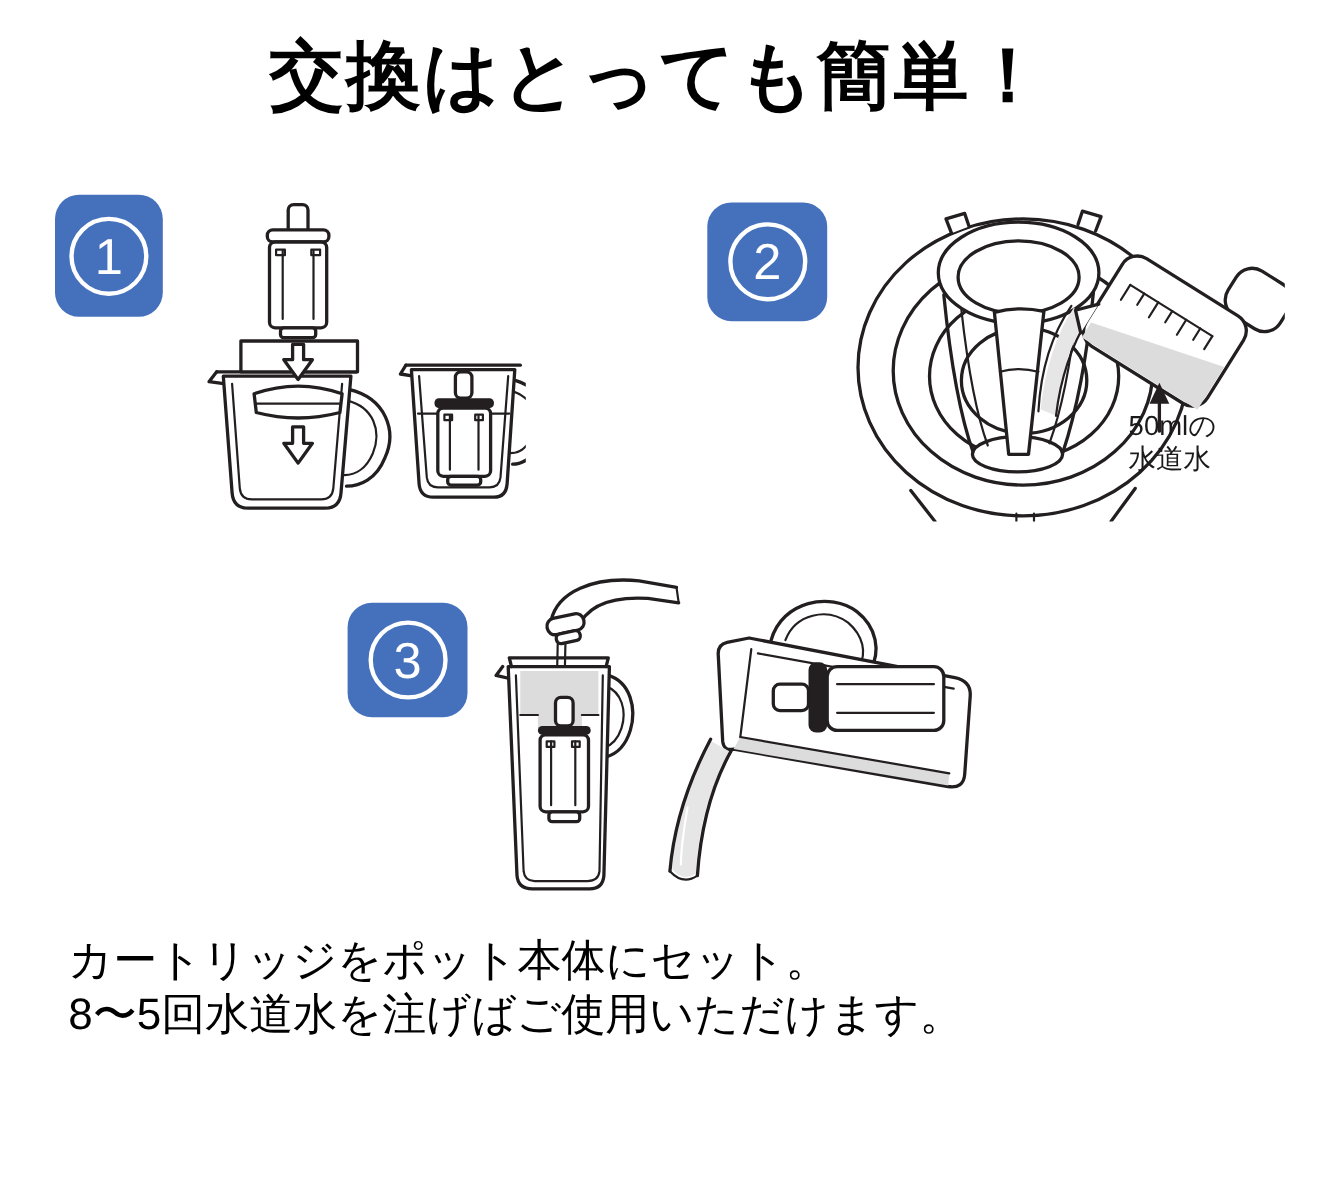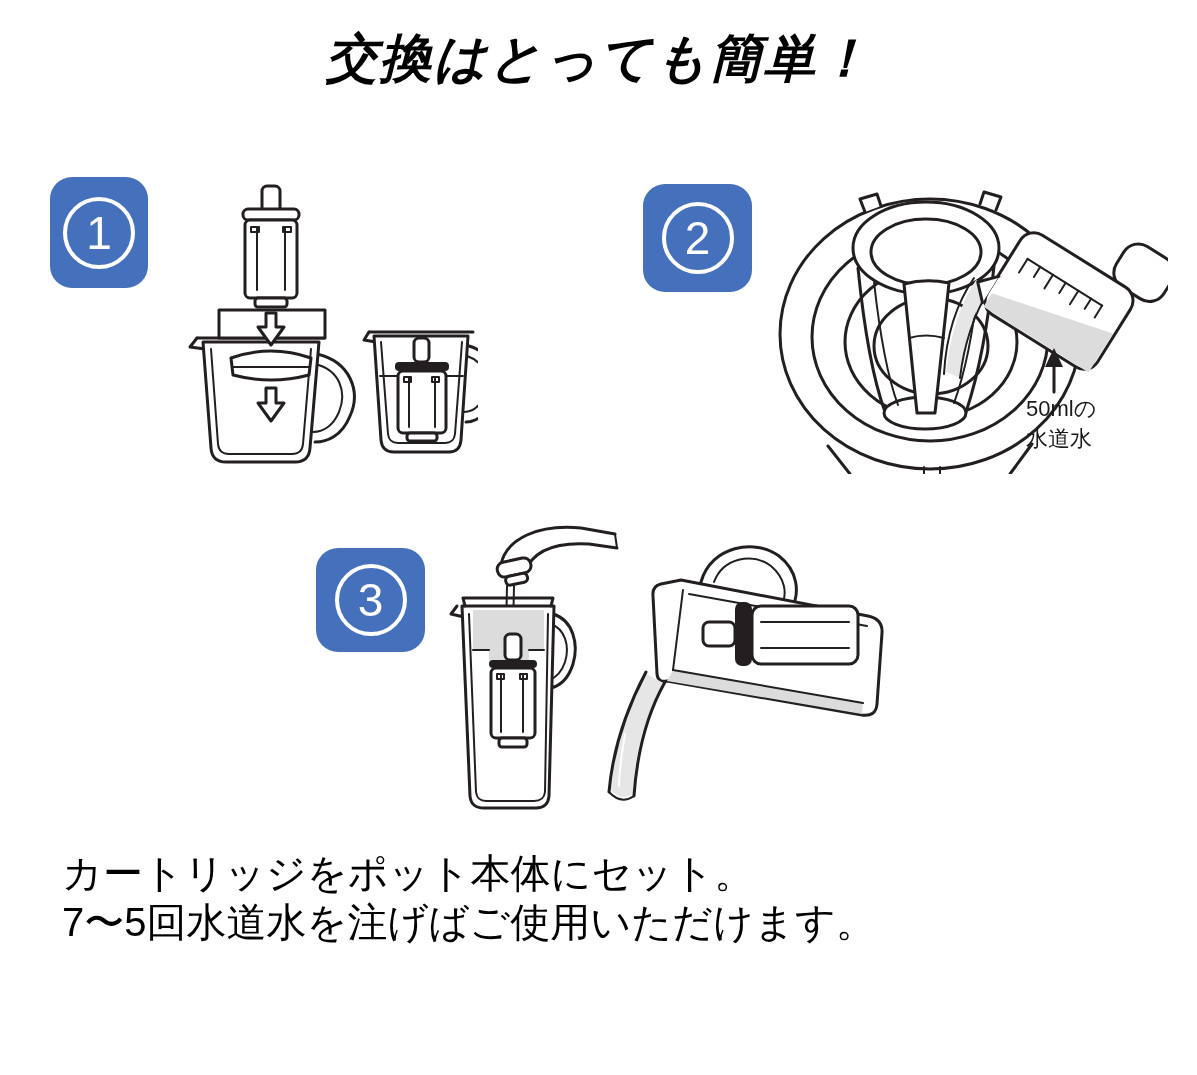--- a/index.html
+++ b/index.html
@@ -2,21 +2,21 @@
 <html><head>
 <meta charset="utf-8">
 <style>
   html,body{margin:0;padding:0;background:#ffffff;}
   .page{
     position:relative;width:1197px;height:1075px;background:#ffffff;
     font-family:"Liberation Sans","DejaVu Sans",sans-serif;color:#000;overflow:hidden;
   }
   .title{
     position:absolute;left:0;right:0;top:24px;margin:0;text-align:center;
-    font-size:52px;font-weight:800;letter-spacing:2px;color:#000;font-style:italic;
+    font-size:68px;font-weight:800;letter-spacing:2px;color:#000;
   }
   .badge{
     position:absolute;background:#4470bc;border-radius:22px;
     display:flex;align-items:center;justify-content:center;
   }
   .badge .circle{
     width:64px;height:64px;border:4px solid #fff;border-radius:50%;
     display:flex;align-items:center;justify-content:center;
     color:#fff;font-size:46px;font-weight:400;line-height:1;
   }
@@ -29,21 +29,21 @@
   #art-3{left:443px;top:518px;}
   svg .ln, svg path, svg rect, svg ellipse{
     stroke:#231f20;stroke-width:3;fill:none;stroke-linecap:round;stroke-linejoin:round;
   }
   svg .fw{fill:#ffffff;}
   svg .fd{fill:#231f20;stroke:none;}
   svg .fg{fill:#dcdcdc;stroke:none;}
   svg .thin{stroke-width:2;}
   svg .wfill{fill:#e6e6e6;stroke:none;}
   .annotation{
-    position:absolute;left:1026px;top:394px;font-size:22px;line-height:30px;
+    position:absolute;left:1026px;top:372px;font-size:25px;line-height:30px;
     color:#1a1a1a;white-space:nowrap;
   }
   .instructions{
     position:absolute;left:62px;top:849px;font-size:40px;line-height:49px;
     font-weight:400;color:#000;
   }
   .instructions p{margin:0;white-space:nowrap;}
 </style>
 </head>
 <body>
@@ -205,16 +205,16 @@
       <path class="wfill" d="M204 156 C186 190 172 226 168 272 Q178 284 190 276 C192 232 202 196 222 166 Z"></path>
       <path d="M203 154 C184 190 170 228 166 274"></path>
       <path d="M222 164 C204 196 194 234 191 278"></path>
       <path class="thin" d="M166 274 Q178 287 191 278"></path>
       <path class="thin" d="M182 216 C178 240 176 256 176 268" style="stroke:#ffffff"></path>
     </g>
   </svg>
 
   <div class="instructions">
     <p>カートリッジをポット本体にセット。</p>
-    <p>7〜5回水道水を注げばご使用いただけます。</p>
+    <p>8〜5回水道水を注げばご使用いただけます。</p>
   </div>
 
 </div>
 
 </body></html>

